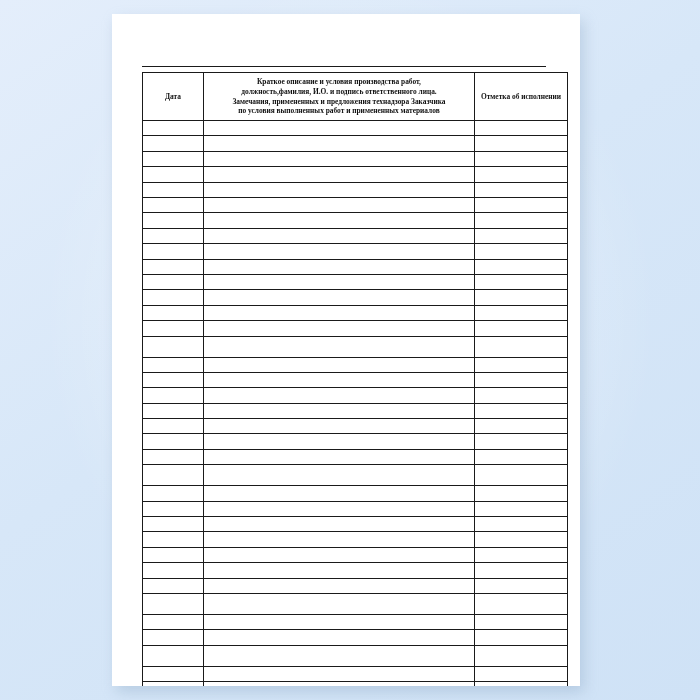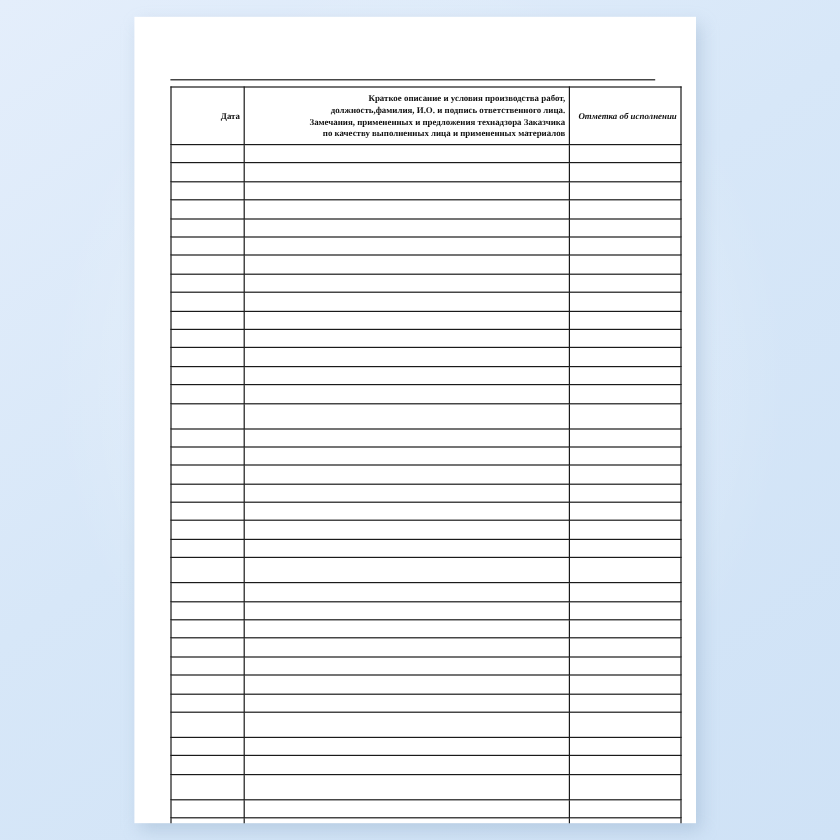--- a/index.html
+++ b/index.html
@@ -65,27 +65,27 @@
   }
   table.journal td, table.journal th {
     border: 1px solid #1a1a1a;
     padding: 0;
     vertical-align: middle;
   }
   table.journal th {
     font-weight: bold;
     font-size: 7.4px;
     line-height: 1.32;
-    text-align: right;
+    text-align: center;
     padding: 4px 3px;
     color: #111;
   }
   th.col-date { width: 54px; }
   th.col-desc { width: 264px; }
-  th.col-mark { width: 86px; font-style: italic; }
+  th.col-mark { width: 86px; }
 
   th.col-desc .desc-line { display: block; white-space: nowrap; }
 
   td.cell {
     height: 14.4px;
   }
   td.cell.tall {
     height: 20px;
   }
 
@@ -112,21 +112,21 @@
 
     <div class="sheet-inner">
       <table class="journal">
         <thead>
           <tr>
             <th class="col-date">Дата</th>
             <th class="col-desc">
               <span class="desc-line">Краткое описание и условия производства работ,</span>
               <span class="desc-line">должность,фамилия, И.О. и подпись ответственного лица.</span>
               <span class="desc-line">Замечания, примененных и предложения технадзора Заказчика</span>
-              <span class="desc-line">по качеству выполненных лица и примененных материалов</span>
+              <span class="desc-line">по условия выполненных работ и примененных материалов</span>
             </th>
             <th class="col-mark">
               <span class="desc-line">Отметка</span>
               <span class="desc-line">об исполнении</span>
             </th>
           </tr>
         </thead>
         <tbody id="journal-body">
             <tr>
               <td class="cell"></td>

